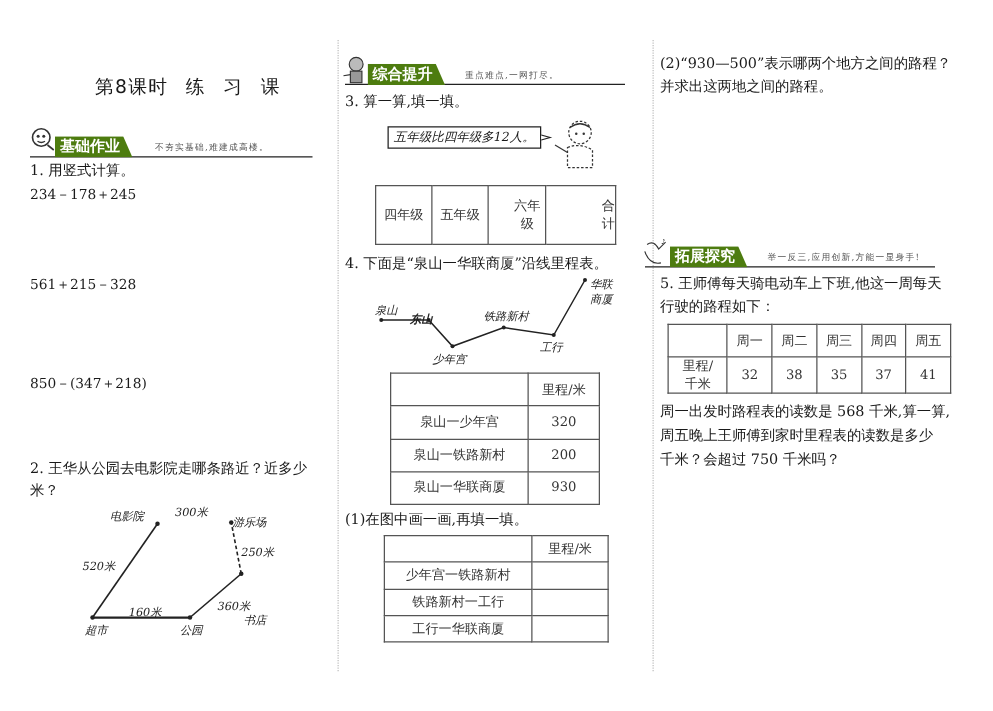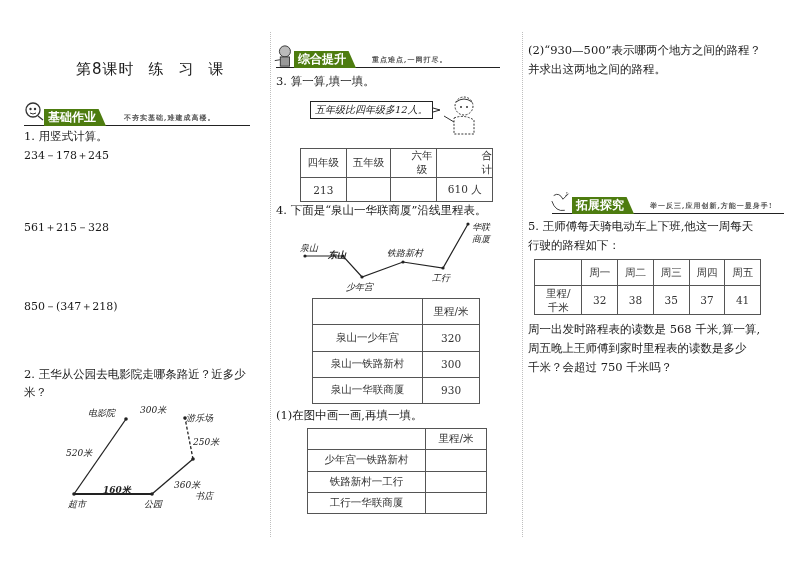--- a/index.html
+++ b/index.html
@@ -7,21 +7,21 @@
          font-family:"DejaVu Serif","Liberation Serif",serif; color:#1a1a1a; }
   .col-div { position:absolute; top:32px; width:0; height:505px; border-left:1px dotted #bfbfbf; }
   .title { position:absolute; left:76px; top:60px; font-family:"DejaVu Sans","Liberation Sans",sans-serif;
            font-size:15px; font-weight:normal; letter-spacing:1px; }
   .title .gap { display:inline-block; width:14px; }
   .sec-head { position:absolute; height:22px; }
   .sec-head .rule { position:absolute; left:0; right:0; bottom:0; border-bottom:1.5px solid #222; }
   .sec-head .badge { position:absolute; bottom:0; height:17px; background:#4d7c0f; color:#fff;
            font-family:"DejaVu Sans","Liberation Sans",sans-serif; font-size:12px; font-weight:bold;
            line-height:17px; padding:0 10px 0 4px; clip-path:polygon(0 0, 88% 0, 100% 100%, 0 100%); }
-  .sec-head .slogan { position:absolute; bottom:3px; font-size:7px; color:#555; letter-spacing:1px;font-weight:bold; }
+  .sec-head .slogan { position:absolute; bottom:3px; font-size:7px; color:#555; letter-spacing:1px; }
   .sec-head .mascot { position:absolute; bottom:0; width:24px; height:24px; }
   .txt { position:absolute; font-size:11.5px; line-height:17px; white-space:nowrap; }
   .sm { font-size:11px; }
   table.grid { position:absolute; border-collapse:collapse; font-size:10.5px; color:#333; }
   table.grid td { border:1px solid #555; text-align:center; padding:0; }
   table.grid.thick { border:1.6px solid #111; }
   .bubble { position:absolute; border:1.3px solid #222; background:#fff; font-size:10px;
             font-style:italic; padding:1px 4px; white-space:nowrap; }
   .maplabel { position:absolute; font-size:9px; white-space:nowrap; color:#222; font-style:italic; }
   svg { position:absolute; overflow:visible; }
@@ -67,21 +67,21 @@
   <circle cx="152" cy="494" r="1.8" fill="#222"></circle>
   <circle cx="193" cy="459" r="1.8" fill="#222"></circle>
   <circle cx="185" cy="418" r="1.8" fill="#222"></circle>
 </svg>
 <div class="maplabel" style="left:88px; top:407px;">电影院</div>
 <div class="maplabel" style="left:140px; top:404px;">300米</div>
 <div class="maplabel" style="left:186px; top:412px;">游乐场</div>
 <div class="maplabel" style="left:193px; top:436px;">250米</div>
 <div class="maplabel" style="left:195px; top:454px;margin-top:36px;">书店</div>
 <div class="maplabel" style="left:66px; top:447px;">520米</div>
-<div class="maplabel" style="left:103px; top:484px;font-weight:bold;">160米</div>
+<div class="maplabel" style="left:103px; top:484px;">160米</div>
 <div class="maplabel" style="left:174px; top:479px;">360米</div>
 <div class="maplabel" style="left:68px; top:498px;">超市</div>
 <div class="maplabel" style="left:144px; top:498px;">公园</div>
 
 <div class="sec-head" style="left:276px; top:46px; width:224px;">
   <div class="rule"></div>
   <svg class="mascot" style="left:-4px; bottom:0px;" width="24" height="26" viewBox="0 0 24 26">
     <circle cx="13" cy="8" r="6" fill="#bbb" stroke="#333"></circle>
     <rect x="8" y="14" width="10" height="10" fill="#999" stroke="#333"></rect>
     <path d="M2 18 L8 17" stroke="#333"></path>
@@ -103,26 +103,20 @@
   <path d="M6 22 L16 28" stroke="#333"></path>
 </svg>
 
 <table class="grid thick" style="left:300px; top:148px; width:193px; height:48px;">
   <tbody>
       <tr style="height:24px;">
     <td style="width:25%;">四年级</td>
     <td style="width:25%;">五年级</td>
     <td style="width:25%;padding-left:16px;">六年级</td>
     <td style="width:25%;padding-left:44px;">合计</td>
-  </tr>
-  <tr style="height:24px;">
-    <td>213</td>
-    <td></td>
-    <td></td>
-    <td>610 人</td>
   </tr>
 </tbody>
   </table>
 
 <div class="txt" style="left:276px; top:202px;">4. 下面是“泉山一华联商厦”沿线里程表。</div>
 
 <svg style="left:0; top:0;" width="794" height="569">
   <polyline points="305,256 343,256 362,277 403,262 443,268 468,224" fill="none" stroke="#222" stroke-width="1.2"></polyline>
   <circle cx="305" cy="256" r="1.6" fill="#222"></circle>
   <circle cx="343" cy="256" r="1.6" fill="#222"></circle>
@@ -144,21 +138,21 @@
       <tr>
     <td style="width:66%;"></td>
     <td>里程/米</td>
   </tr>
   <tr>
     <td>泉山一少年宫</td>
     <td>320</td>
   </tr>
   <tr>
     <td>泉山一铁路新村</td>
-    <td>300</td>
+    <td>200</td>
   </tr>
   <tr>
     <td>泉山一华联商厦</td>
     <td>930</td>
   </tr>
 </tbody>
   </table>
 
 <div class="txt" style="left:276px; top:407px;">(1)在图中画一画,再填一填。</div>
 
@@ -179,21 +173,21 @@
   <tr>
     <td>工行一华联商厦</td>
     <td></td>
   </tr>
 </tbody>
   </table>
 
 <div class="txt" style="left:528px; top:42px;">(2)“930—500”表示哪两个地方之间的路程？</div>
 <div class="txt" style="left:528px; top:61px;">并求出这两地之间的路程。</div>
 
-<div class="sec-head" style="left:552px; top:192px; width:232px;">
+<div class="sec-head" style="left:516px; top:192px; width:232px;">
   <div class="rule"></div>
   <svg class="mascot" style="left:-2px; bottom:0px;" width="26" height="26" viewBox="0 0 26 26">
     <path d="M4 6 Q10 2 14 10 L20 4" fill="none" stroke="#333"></path>
     <path d="M2 12 Q6 24 16 22" fill="none" stroke="#333"></path>
     <text x="16" y="6" font-size="6" fill="#333">♪</text>
   </svg>
   <div class="badge" style="left:20px;">拓展探究</div>
   <div class="slogan" style="left:98px;">举一反三,应用创新,方能一显身手!</div>
 </div>
 

